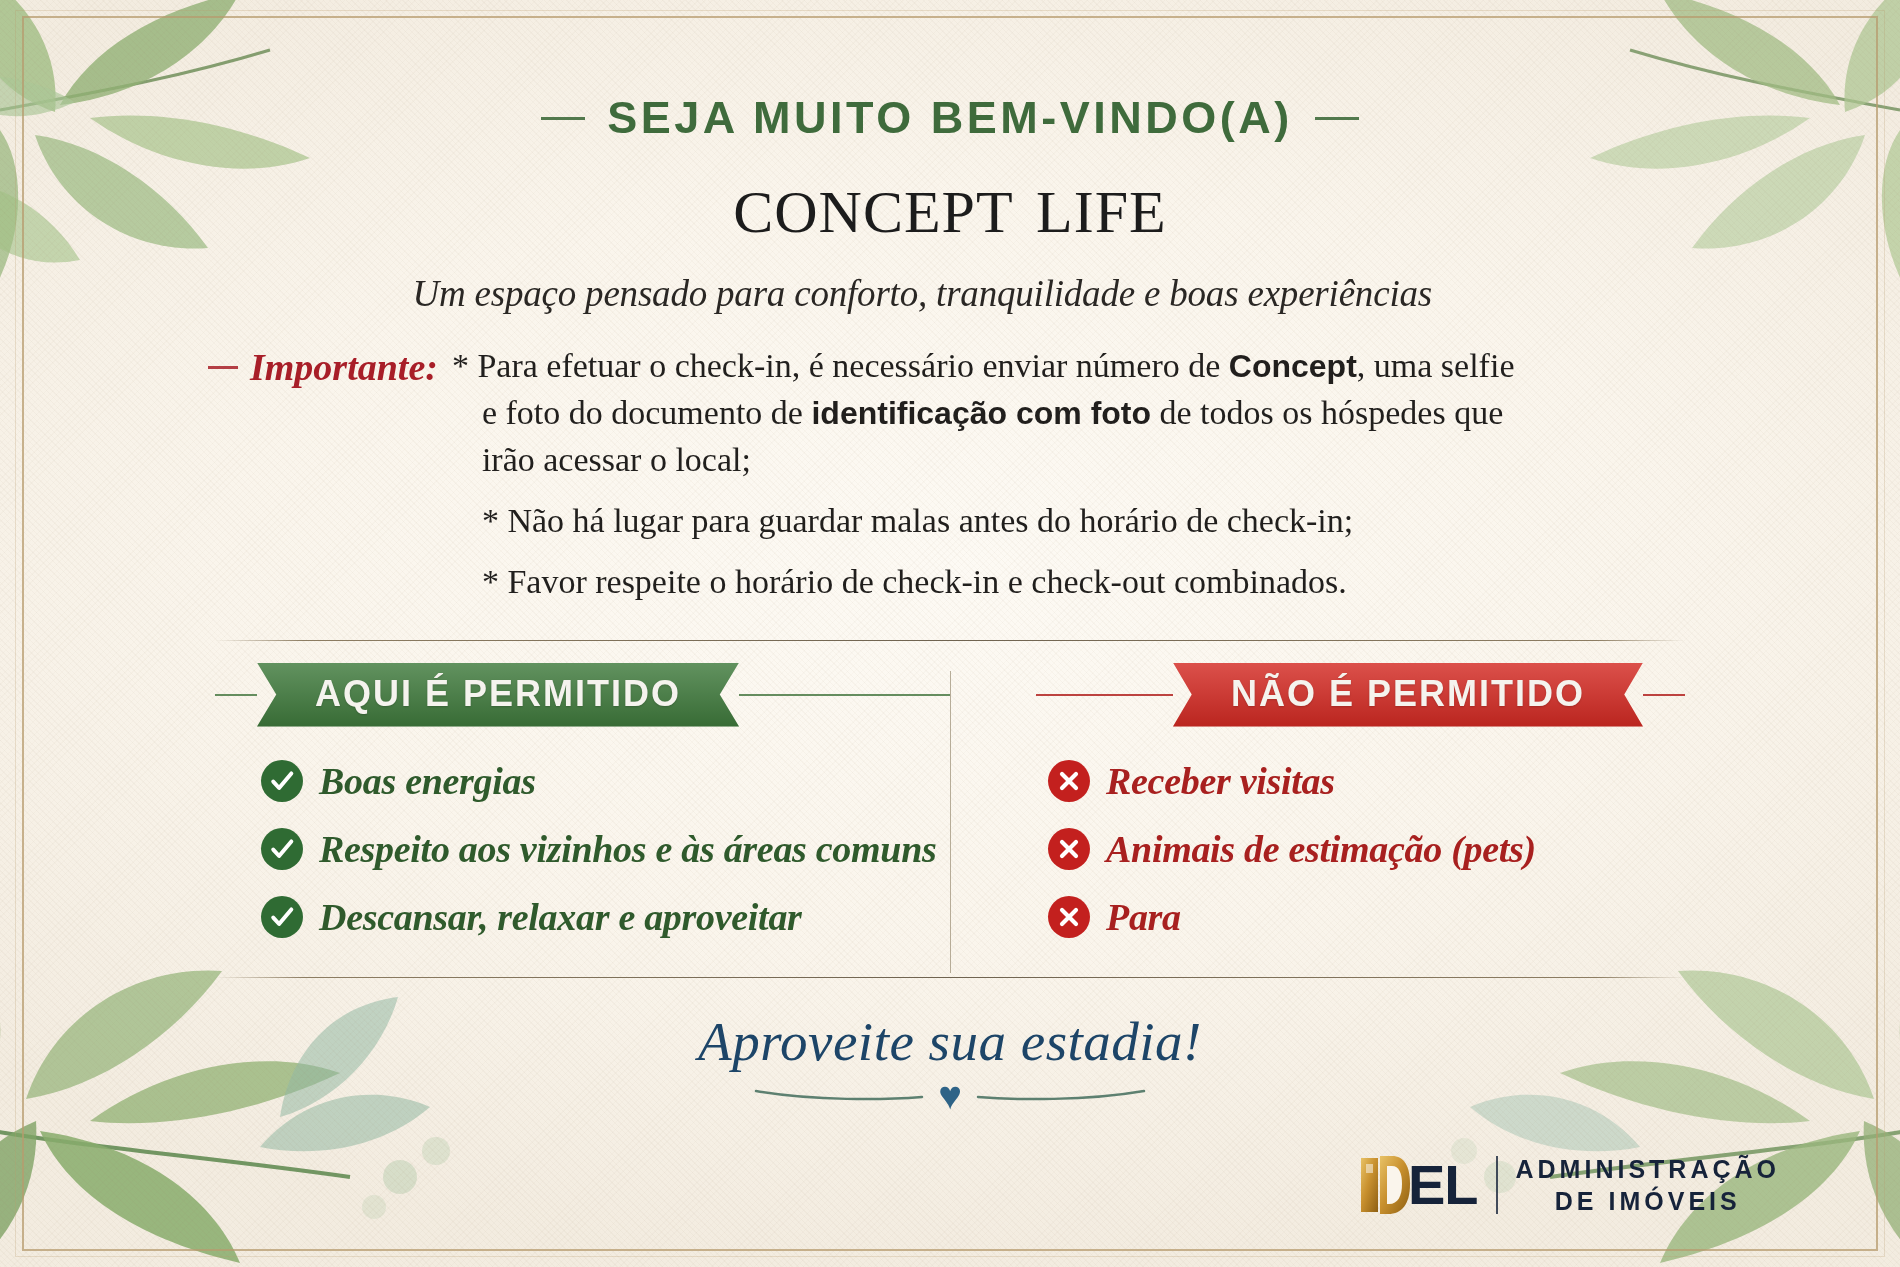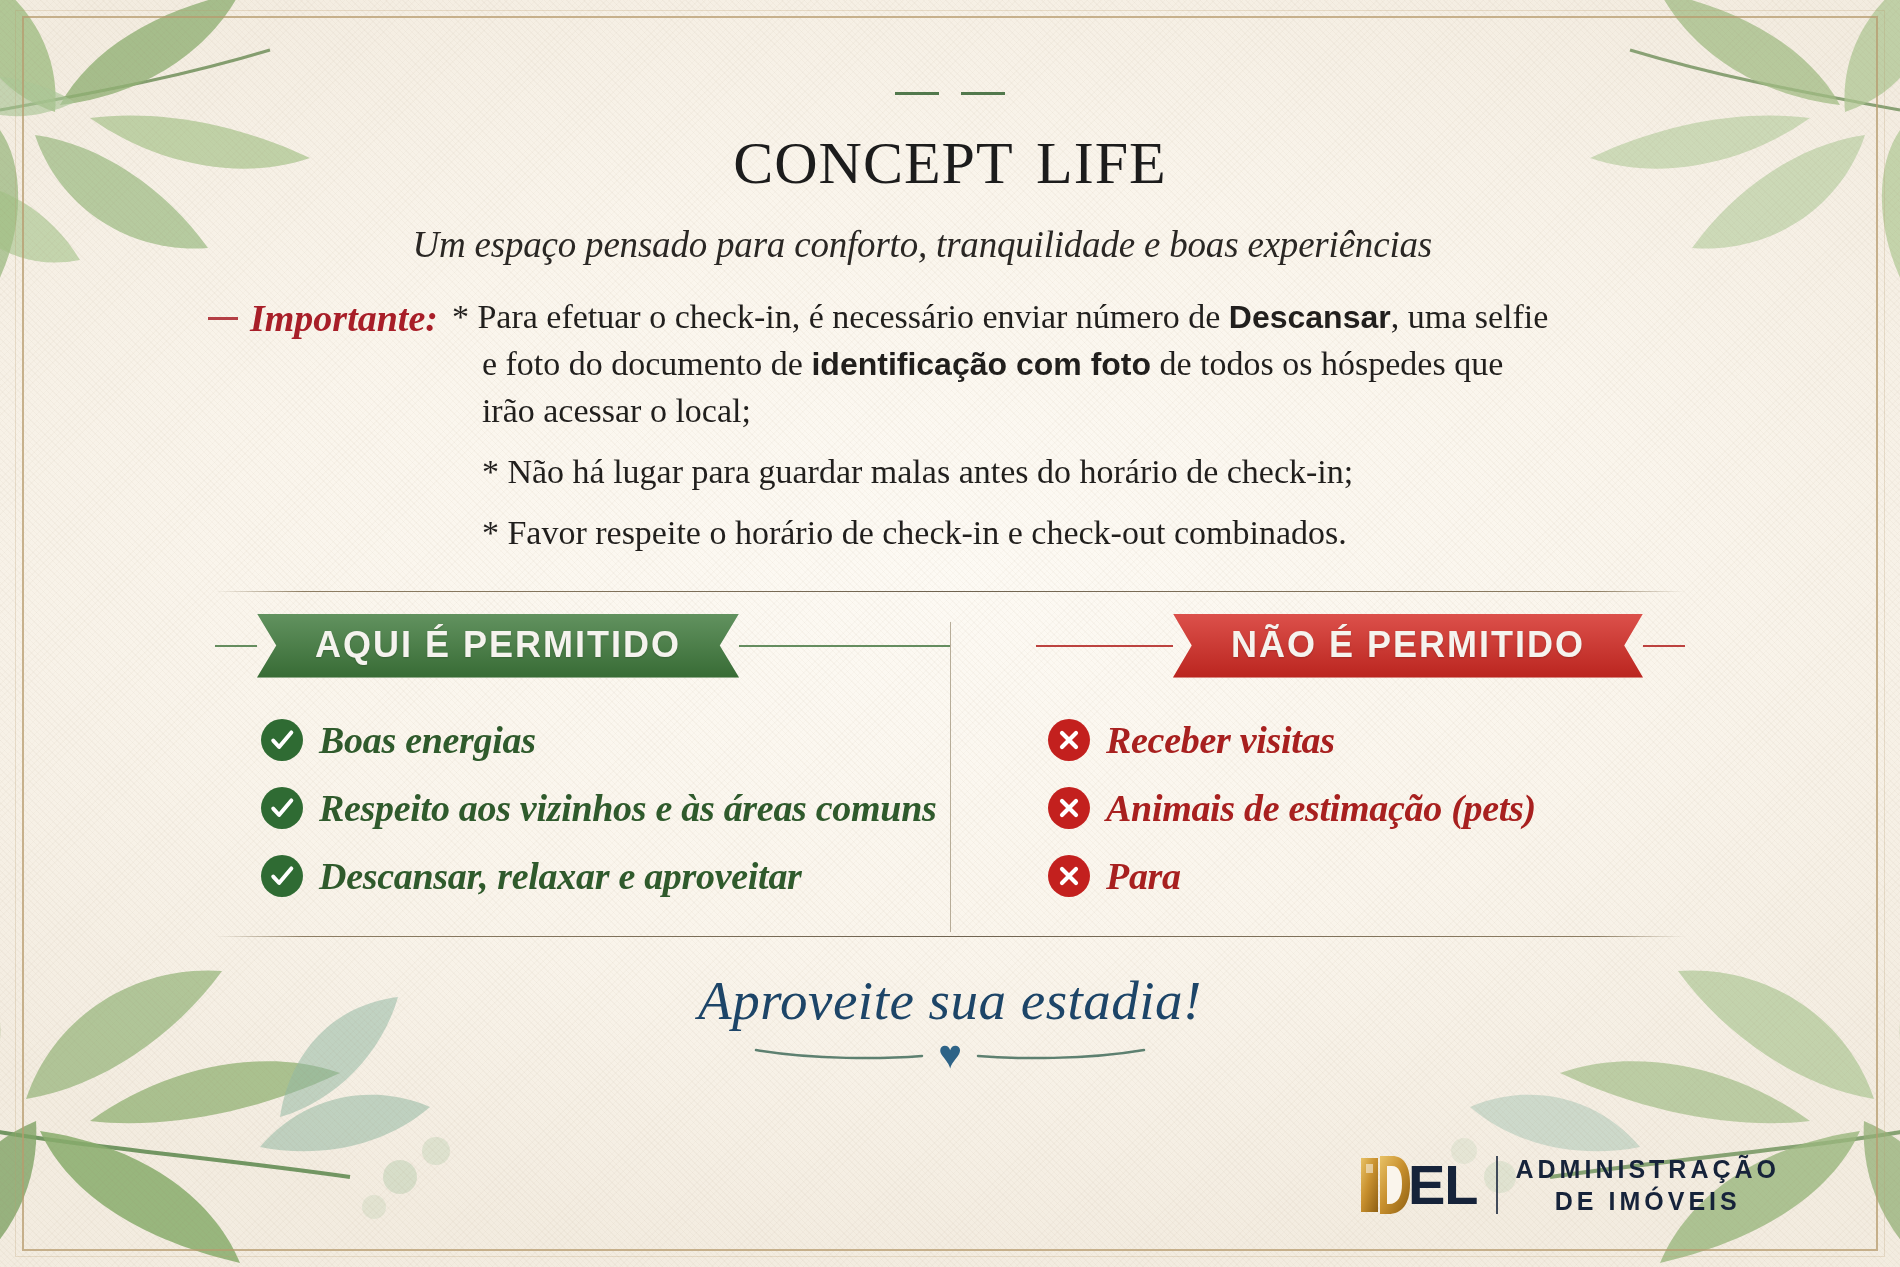--- a/index.html
+++ b/index.html
@@ -162,21 +162,21 @@
     clip-path: polygon(0 0, 100% 0, 96% 50%, 100% 100%, 0 100%, 4% 50%); }
   .ribbon.red   { background:#d42a23;
     clip-path: polygon(0 0, 100% 0, 96% 50%, 100% 100%, 0 100%, 4% 50%); }
   .ribbon::before{
     content:""; position:absolute; inset:0;
     background:linear-gradient(180deg, rgba(255,255,255,.18), rgba(0,0,0,.12));
     pointer-events:none;
   }
   .ribbon span{ position:relative; z-index:2; }
 
-  .items { margin-top:40px; width:100%; }
+  .items { margin-top:32px; width:100%; }
   .item {
     display:flex; align-items:center; gap:16px;
     margin-bottom:24px;
     font-family:"Liberation Serif", serif;
     font-style:italic; font-weight:bold;
     font-size:38px;
     letter-spacing:-.3px;
   }
   .col.left  .item { color:#2f5a2c; margin-left:46px; }
   .col.right .item { color:#a8201f; margin-left:12px; }
@@ -278,37 +278,38 @@
     </g>
   </svg>
 
   <div class="grain"></div>
   <div class="frame"></div>
 
   <div class="content">
 
     <div class="welcome">
       <span class="dash"></span>
+      <span>SEJA MUITO BEM-VINDO(A)</span>
       <span class="dash"></span>
     </div>
 
     <div class="brand">Concept Life</div>
 
     <div class="tagline">
       <span>Um espaço pensado para conforto, tranquilidade e boas experiências</span>
       <span class="sparkle">✨</span>
     </div>
 
     <div class="important-wrap">
       <div class="imp-label">
         <span class="dash"></span>
         <span>Importante:</span>
       </div>
       <div class="imp-lines">
-        <p><span>* Para efetuar o check-in, é necessário enviar número de </span><b>Descansar</b><span>, uma selfie</span></p>
+        <p><span>* Para efetuar o check-in, é necessário enviar número de </span><b>Concept</b><span>, uma selfie</span></p>
         <p class="hang"><span>e foto do documento de </span><b>identificação com foto</b><span> de todos os hóspedes que</span></p>
         <p class="hang">irão acessar o local;</p>
         <p class="hang gap">* Não há lugar para guardar malas antes do horário de check-in;</p>
         <p class="hang gap">* Favor respeite o horário de check-in e check-out combinados.</p>
       </div>
     </div>
 
     <div class="hr"></div>
 
     <div class="cols">

